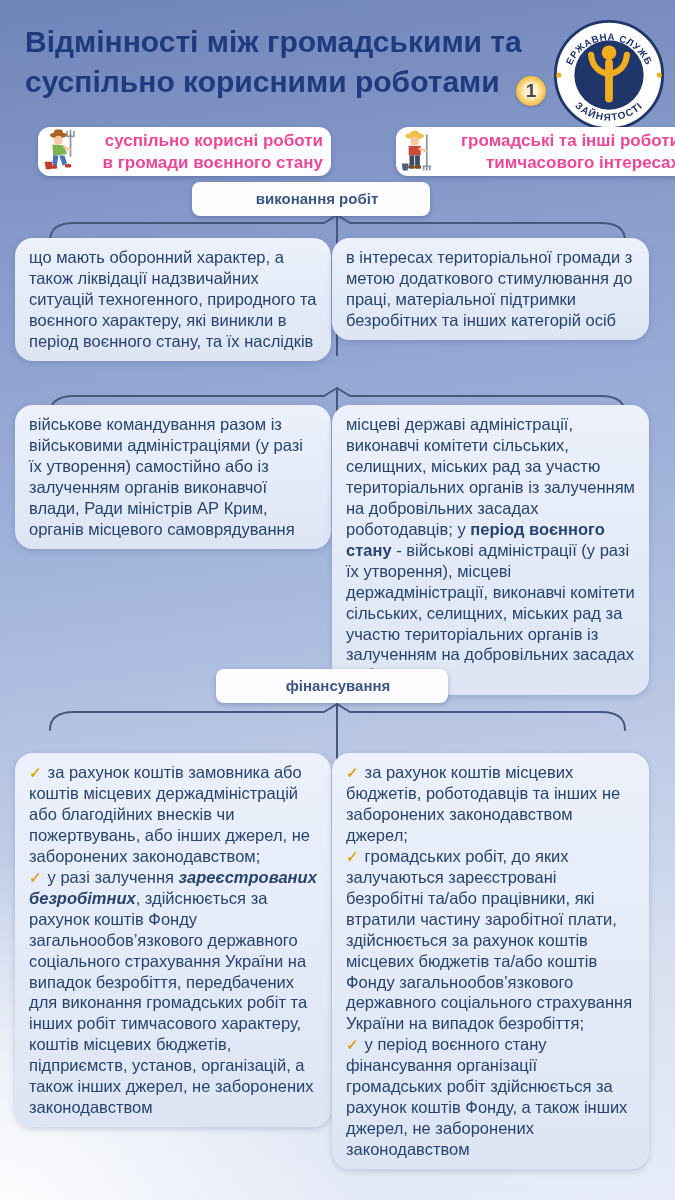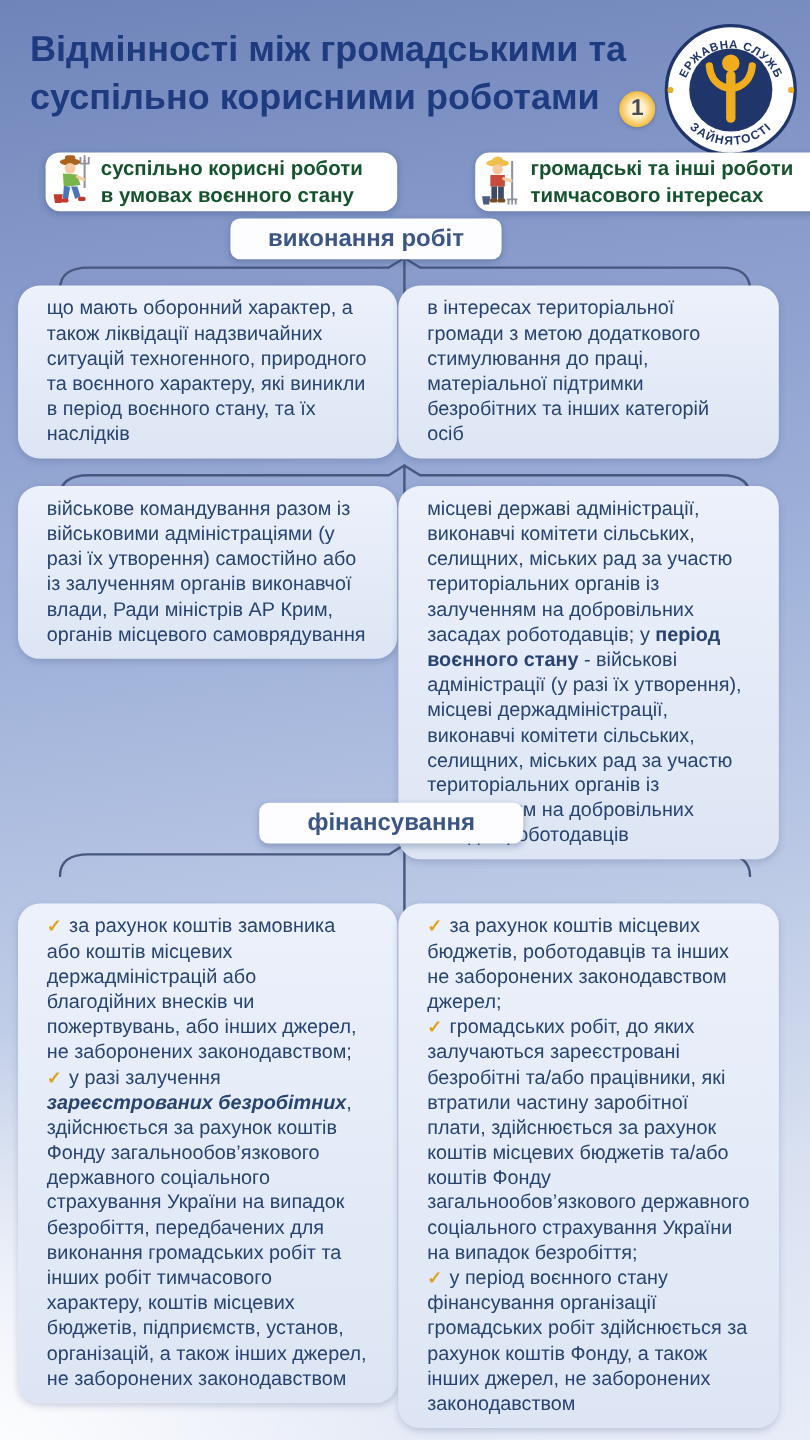--- a/index.html
+++ b/index.html
@@ -24,42 +24,42 @@
   }
   .logo{position:absolute;left:552px;top:18px;width:114px;height:114px;}
   
   .pill{
     position:absolute;top:127px;height:49px;background:#ffffff;border-radius:12px;
     display:flex;align-items:center;gap:4px;padding:2px 8px 2px 4px;box-sizing:border-box;
     box-shadow:0 2px 5px rgba(40,60,110,.3);z-index:2;
   }
   .pill-left{left:38px;width:293px;}
   .pill-right{left:352px;width:292px;margin-left:44px;}
-  .pill-text{flex:1;text-align:left;font-size:17px;font-weight:bold;color:#14532d;line-height:1.24;}
+  .pill-text{flex:1;text-align:right;font-size:17px;font-weight:bold;color:#ec4899;line-height:1.24;}
   
   .sec{
     position:absolute;background:#fdfdff;border-radius:8px;height:34px;line-height:34px;
-    text-align:center;font-size:20px;font-weight:bold;color:#3b5684;
-    box-shadow:0 2px 5px rgba(40,60,110,.3);z-index:3;
+    text-align:center;font-size:15px;font-weight:bold;color:#3b5684;
+    box-shadow:0 2px 5px rgba(40,60,110,.3);z-index:3;padding-left:12px;
   }
   .sec1{top:182px;left:192px;width:226px;}
   .sec2{top:353px;left:212px;width:192px;}
   .sec3{top:669px;left:216px;width:220px;}
   
   .vline{position:absolute;left:336px;width:2px;background:#46587e;z-index:0;}
   .vl1{top:216px;height:140px;}
   .vl2{top:387px;height:285px;}
   .vl3{top:703px;height:400px;}
   .brace{position:absolute;left:40px;width:595px;height:28px;z-index:0;}
   .br1{top:214px;} .br2{top:387px;} .br3{top:703px;}
   
   .box{
     position:absolute;box-sizing:border-box;z-index:1;
     background:linear-gradient(180deg,#ecf1fb,#dde5f4);
-    border-radius:18px;padding:9px 24px;
+    border-radius:18px;padding:9px 14px;
     font-size:16.5px;line-height:1.27;color:#27436f;
     box-shadow:0 2px 6px rgba(50,70,120,.22);
   }
   .bL{left:15px;width:316px;}
   .bR{left:332px;width:317px;}
   .r1{top:238px;} .r2{top:405px;} .r3{top:722px;margin-top:31px;}
   .box p{margin:0;}
   .b{font-weight:bold;}
   .bi{font-weight:bold;font-style:italic;}
   .ck{color:#dfa41f;font-weight:bold;margin-right:6px;font-size:15px;}
@@ -110,21 +110,21 @@
       <path d="M12,19 L26,20 L29,30 L13,32 Z" fill="#79b54a"></path>
       <path d="M26,22 L32,25" stroke="#f7c9a2" stroke-width="3" stroke-linecap="round"></path>
       <path d="M13,31 L19,32 L17,44 L12,43 Z" fill="#4a74b8"></path>
       <path d="M20,31.5 L26,31.5 L29,41 L24,43.5 Z" fill="#4a74b8"></path>
       <rect x="10" y="43" width="7.5" height="4" rx="1.8" fill="#c23a2e"></rect>
       <rect x="26.5" y="41.5" width="7.5" height="4" rx="1.8" fill="#c23a2e"></rect>
       <path d="M3,39 h9 l-1.5,8.5 h-6 Z" fill="#c23a2e"></path>
     </svg>
     <div class="pill-text">
       <span>суспільно корисні роботи</span><br>
-      <span>в умовах воєнного стану</span>
+      <span>в громади воєнного стану</span>
     </div>
   </div>
 
   <div class="pill pill-right">
     <svg viewBox="0 0 44 54" width="38" height="47">
       <path d="M31,7 v37" stroke="#8d939e" stroke-width="2" fill="none"></path>
       <path d="M26,44 h10 M27.5,44 v5 M31,44 v5 M34.5,44 v5" stroke="#8d939e" stroke-width="1.8" fill="none"></path>
       <path d="M11,8.5 a6,6 0 0 1 12,0 Z" fill="#eec04b"></path>
       <ellipse cx="17" cy="9" rx="11" ry="3.6" fill="#eec04b"></ellipse>
       <circle cx="17" cy="15" r="5" fill="#f7c9a2"></circle>

